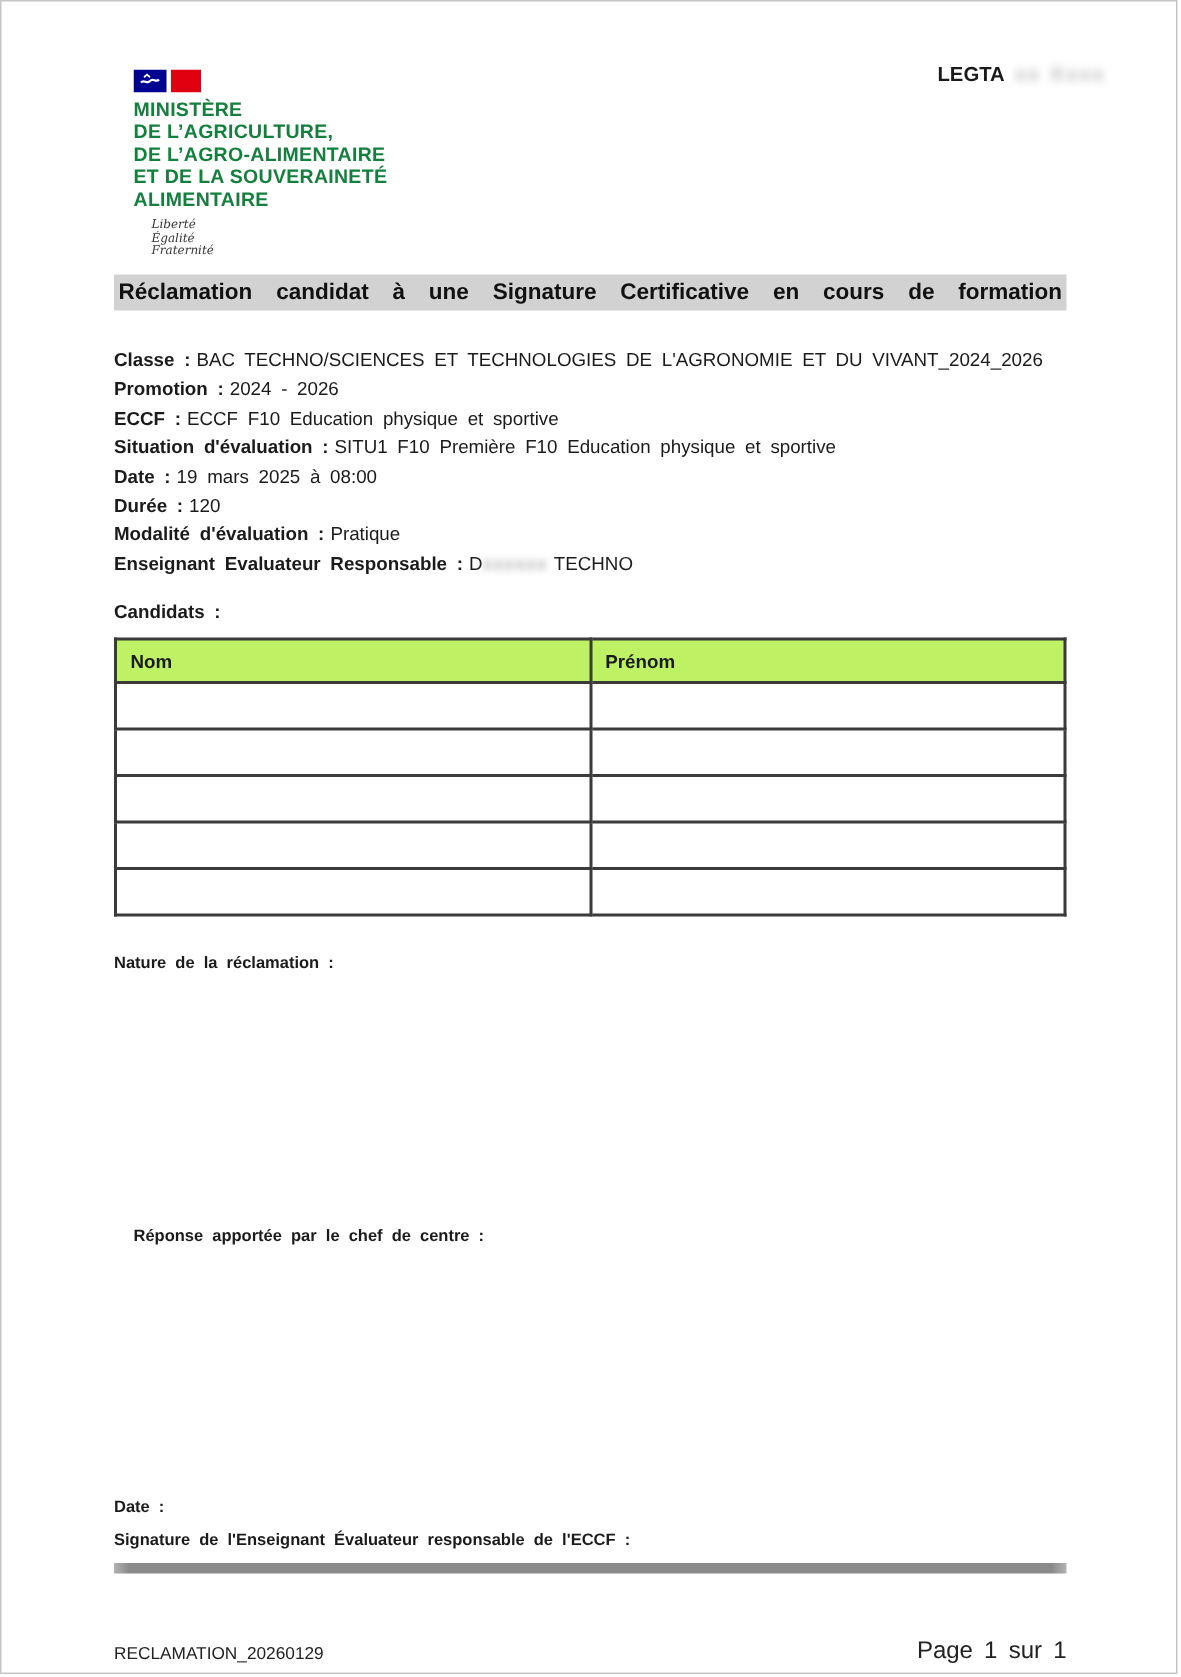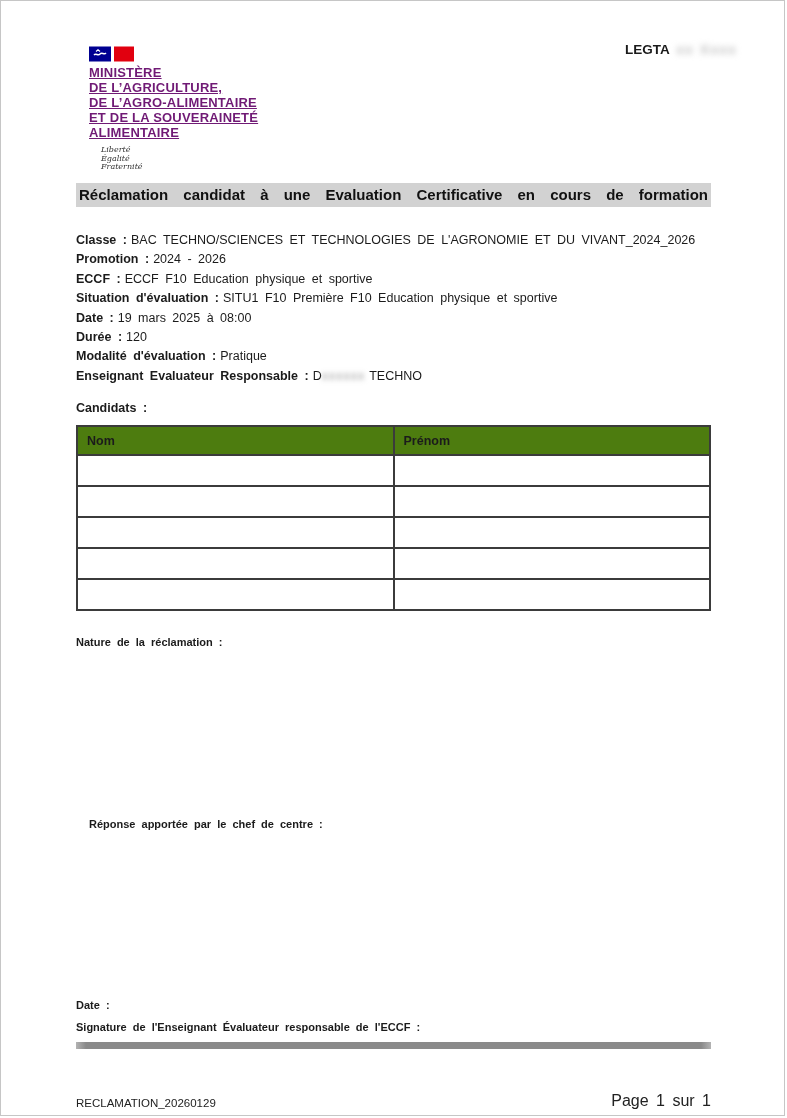--- a/index.html
+++ b/index.html
@@ -13,21 +13,21 @@
     color:#1b1b1b;
     overflow:hidden;
   }
 
   
   .logo-block { position:absolute; left:88px; top:45px; }
   .flag { width:46px; height:16px; display:block; }
   .ministry-name {
     margin-top:3px;
     font-size:13px; font-weight:bold; line-height:15px;
-    letter-spacing:0.2px; color:#701a75;text-decoration:underline;
+    letter-spacing:0.2px; color:#15803d;
   }
   .motto {
     margin-top:6px; margin-left:12px;
     font-family:"DejaVu Serif", serif; font-style:italic;
     font-size:8px; line-height:8.5px; color:#333;
   }
   .institution {
     position:absolute; left:624px; top:41px;
     font-size:13.5px; font-weight:bold; color:#1a1a1a;
     white-space:nowrap;
@@ -69,21 +69,21 @@
   .candidats-label {
     position:absolute; left:75px; top:400px;
     font-size:12.5px; font-weight:bold; word-spacing:3px;
   }
   .cand-table {
     position:absolute; left:75px; top:424px; width:635px;
     border-collapse:collapse; table-layout:fixed;
   }
   .cand-table th, .cand-table td { border:2px solid #3b3b3b; }
   .cand-table th {
-    background:#4d7c0f; height:29px;
+    background:#bef264; height:29px;
     font-size:12.5px; font-weight:bold; text-align:left;
     padding-left:9px; word-spacing:3px;
   }
   .cand-table td { height:31px; background:#ffffff; }
 
   
   .section {
     position:absolute; left:75px;
     font-size:11px; font-weight:bold; word-spacing:3px;
     white-space:nowrap;
@@ -131,21 +131,21 @@
       <div>Liberté</div>
       <div>Égalité</div>
       <div>Fraternité</div>
     </div>
   </div>
 
   <div class="institution">
     <span>LEGTA</span><span class="redacted">xx Xxxx</span>
   </div>
 
-  <div class="title-bar">Réclamation candidat à une Evaluation Certificative en cours de formation</div>
+  <div class="title-bar">Réclamation candidat à une Signature Certificative en cours de formation</div>
 
   <div class="fields">
     <div class="field">
       <span class="lbl">Classe :</span><span>BAC TECHNO/SCIENCES ET TECHNOLOGIES DE L'AGRONOMIE ET DU VIVANT_2024_2026</span>
     </div>
     <div class="field">
       <span class="lbl">Promotion :</span><span>2024 - 2026</span>
     </div>
     <div class="field">
       <span class="lbl">ECCF :</span><span>ECCF F10 Education physique et sportive</span>

